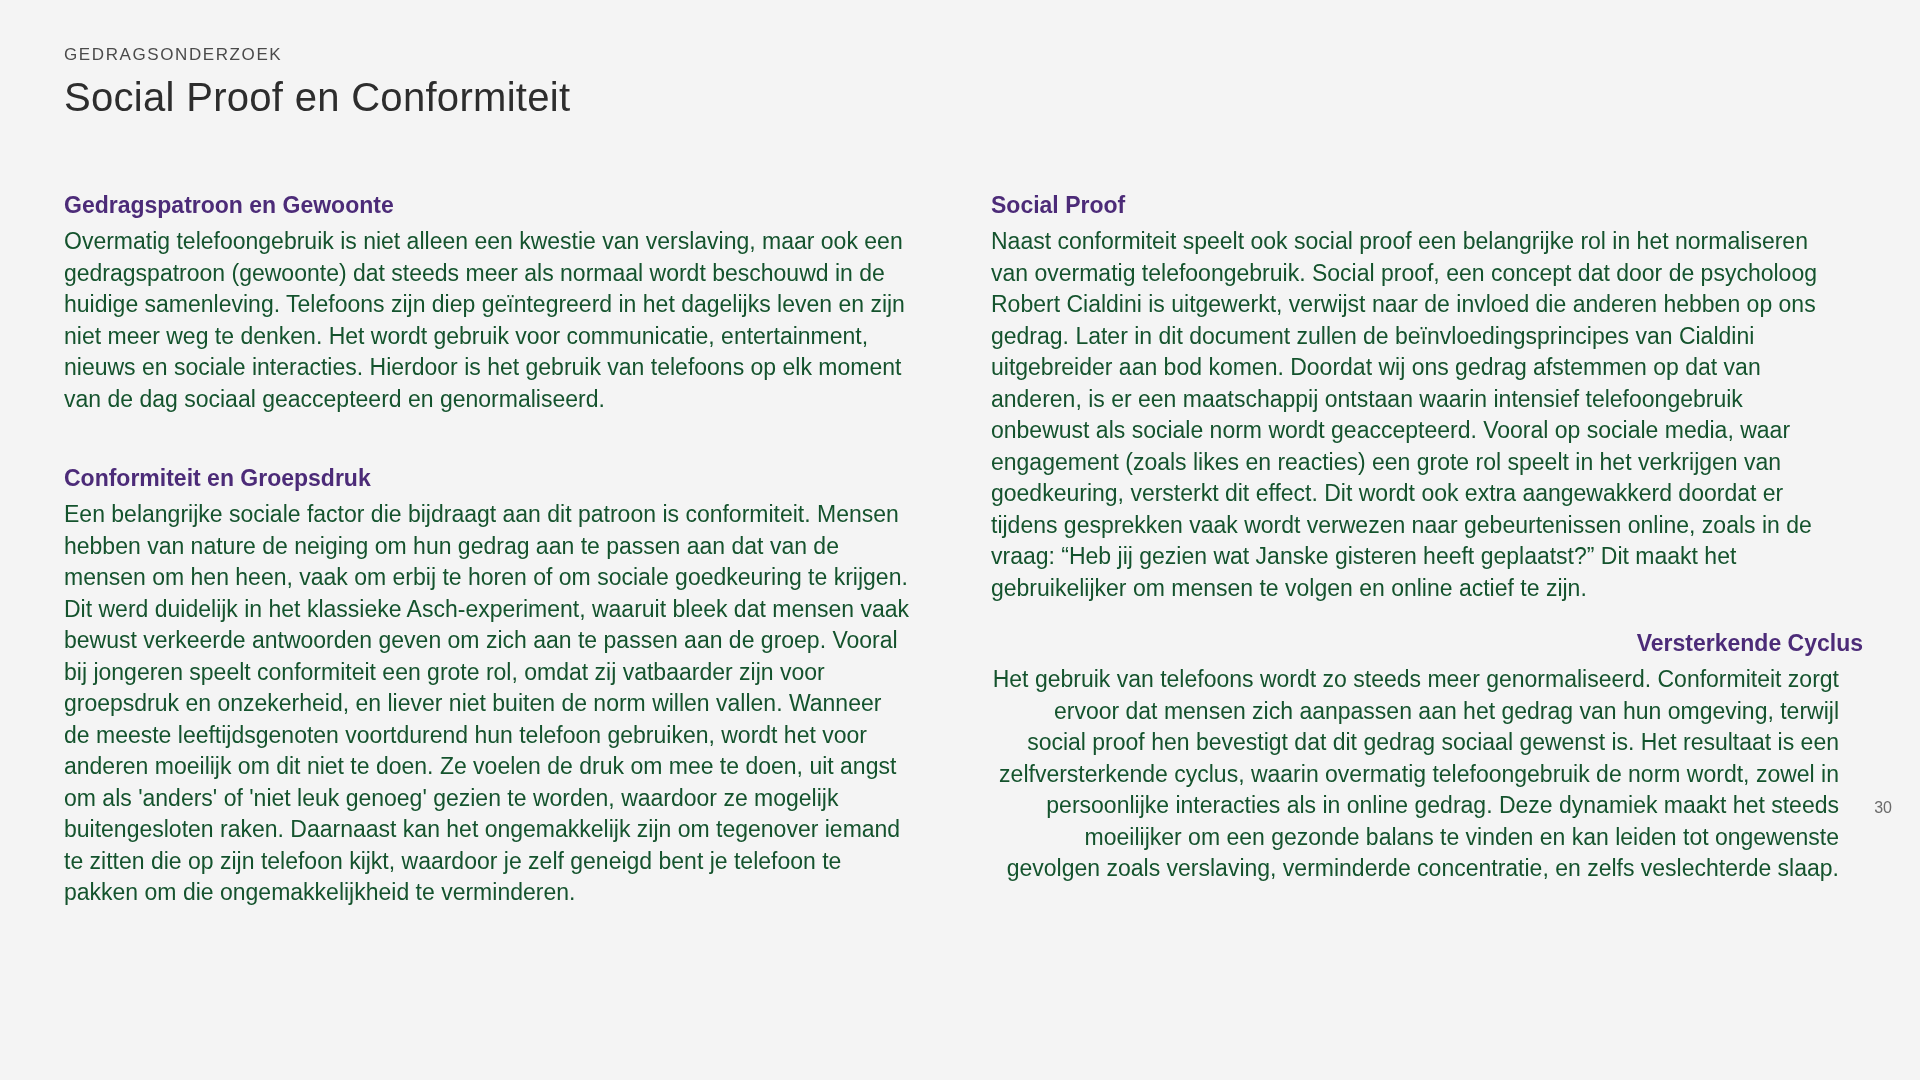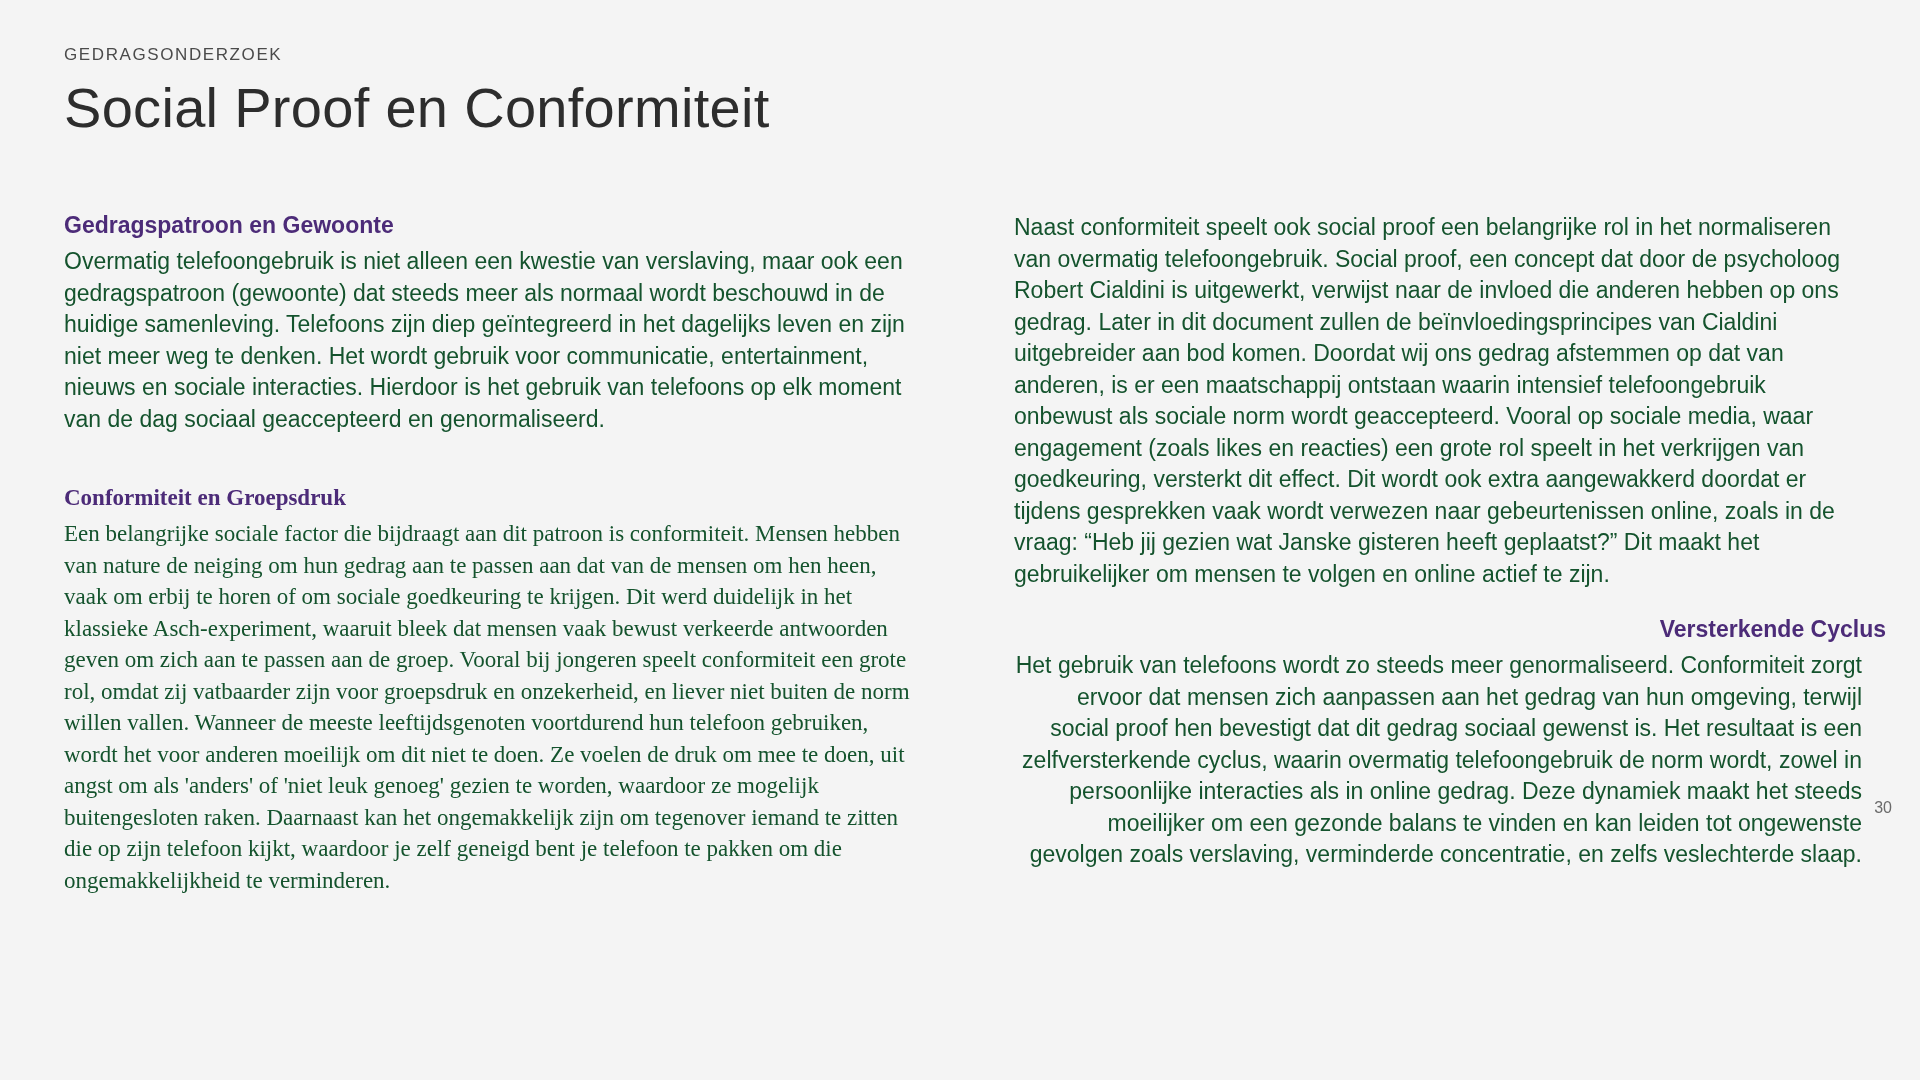--- a/index.html
+++ b/index.html
@@ -19,46 +19,46 @@
     height: 835px;
     padding: 45px 0 0 64px;
   }
   .kicker {
     font-size: 17px;
     letter-spacing: 1.6px;
     color: #4b4b4b;
   }
   .title {
     margin: 10px 0 0 0;
-    font-size: 56px;
+    font-size: 40px;
     font-weight: 400;
     letter-spacing: 0.3px;
     color: #2d2d2d;
   }
   .columns {
     display: grid;
     grid-template-columns: 868px 872px;
-    column-gap: 82px;
+    column-gap: 59px;
     margin-top: 72px;
     align-items: start;
   }
   .section-heading {
     margin: 0 0 7px 0;
     font-size: 23px;
     font-weight: 700;
     color: #4c2b78;
   }
   .section-body {
     margin: 0;
     font-size: 23px;
     line-height: 31.5px;
     color: #14532d;
     max-width: 848px;
   }
-  .block.gap-lg { margin-top: 50px; font-family: Liberation Serif, serif; }
+  .block.gap-lg { margin-top: 50px; }
   .block.gap-sm { margin-top: 26px; text-align: right; }
   .page-number {
     position: absolute;
     right: 28px;
     bottom: 18px;
     font-size: 16px;
     color: #6a6a6a;
     margin-left: 38px;
   }
 </style>
@@ -80,20 +80,21 @@
         <p class="section-body">Overmatig telefoongebruik is niet alleen een kwestie van verslaving, maar ook een gedragspatroon (gewoonte) dat steeds meer als normaal wordt beschouwd in de huidige samenleving. Telefoons zijn diep geïntegreerd in het dagelijks leven en zijn niet meer weg te denken. Het wordt gebruik voor communicatie, entertainment, nieuws en sociale interacties. Hierdoor is het gebruik van telefoons op elk moment van de dag sociaal geaccepteerd en genormaliseerd.</p>
       </div>
       <div class="block gap-lg">
         <h2 class="section-heading">Conformiteit en Groepsdruk</h2>
         <p class="section-body">Een belangrijke sociale factor die bijdraagt aan dit patroon is conformiteit. Mensen hebben van nature de neiging om hun gedrag aan te passen aan dat van de mensen om hen heen, vaak om erbij te horen of om sociale goedkeuring te krijgen. Dit werd duidelijk in het klassieke Asch-experiment, waaruit bleek dat mensen vaak bewust verkeerde antwoorden geven om zich aan te passen aan de groep. Vooral bij jongeren speelt conformiteit een grote rol, omdat zij vatbaarder zijn voor groepsdruk en onzekerheid, en liever niet buiten de norm willen vallen. Wanneer de meeste leeftijdsgenoten voortdurend hun telefoon gebruiken, wordt het voor anderen moeilijk om dit niet te doen. Ze voelen de druk om mee te doen, uit angst om als 'anders' of 'niet leuk genoeg' gezien te worden, waardoor ze mogelijk buitengesloten raken. Daarnaast kan het ongemakkelijk zijn om tegenover iemand te zitten die op zijn telefoon kijkt, waardoor je zelf geneigd bent je telefoon te pakken om die ongemakkelijkheid te verminderen.</p>
       </div>
     </section>
 
     <section class="col">
       <div class="block">
+        <h2 class="section-heading">Social Proof</h2>
         <p class="section-body">Naast conformiteit speelt ook social proof een belangrijke rol in het normaliseren van overmatig telefoongebruik. Social proof, een concept dat door de psycholoog Robert Cialdini is uitgewerkt, verwijst naar de invloed die anderen hebben op ons gedrag. Later in dit document zullen de beïnvloedingsprincipes van Cialdini uitgebreider aan bod komen. Doordat wij ons gedrag afstemmen op dat van anderen, is er een maatschappij ontstaan waarin intensief telefoongebruik onbewust als sociale norm wordt geaccepteerd. Vooral op sociale media, waar engagement (zoals likes en reacties) een grote rol speelt in het verkrijgen van goedkeuring, versterkt dit effect. Dit wordt ook extra aangewakkerd doordat er tijdens gesprekken vaak wordt verwezen naar gebeurtenissen online, zoals in de vraag: “Heb jij gezien wat Janske gisteren heeft geplaatst?” Dit maakt het gebruikelijker om mensen te volgen en online actief te zijn.</p>
       </div>
       <div class="block gap-sm">
         <h2 class="section-heading">Versterkende Cyclus</h2>
         <p class="section-body">Het gebruik van telefoons wordt zo steeds meer genormaliseerd. Conformiteit zorgt ervoor dat mensen zich aanpassen aan het gedrag van hun omgeving, terwijl social proof hen bevestigt dat dit gedrag sociaal gewenst is. Het resultaat is een zelfversterkende cyclus, waarin overmatig telefoongebruik de norm wordt, zowel in persoonlijke interacties als in online gedrag. Deze dynamiek maakt het steeds moeilijker om een gezonde balans te vinden en kan leiden tot ongewenste gevolgen zoals verslaving, verminderde concentratie, en zelfs veslechterde slaap.</p>
       </div>
     </section>
 
   </main>
 

